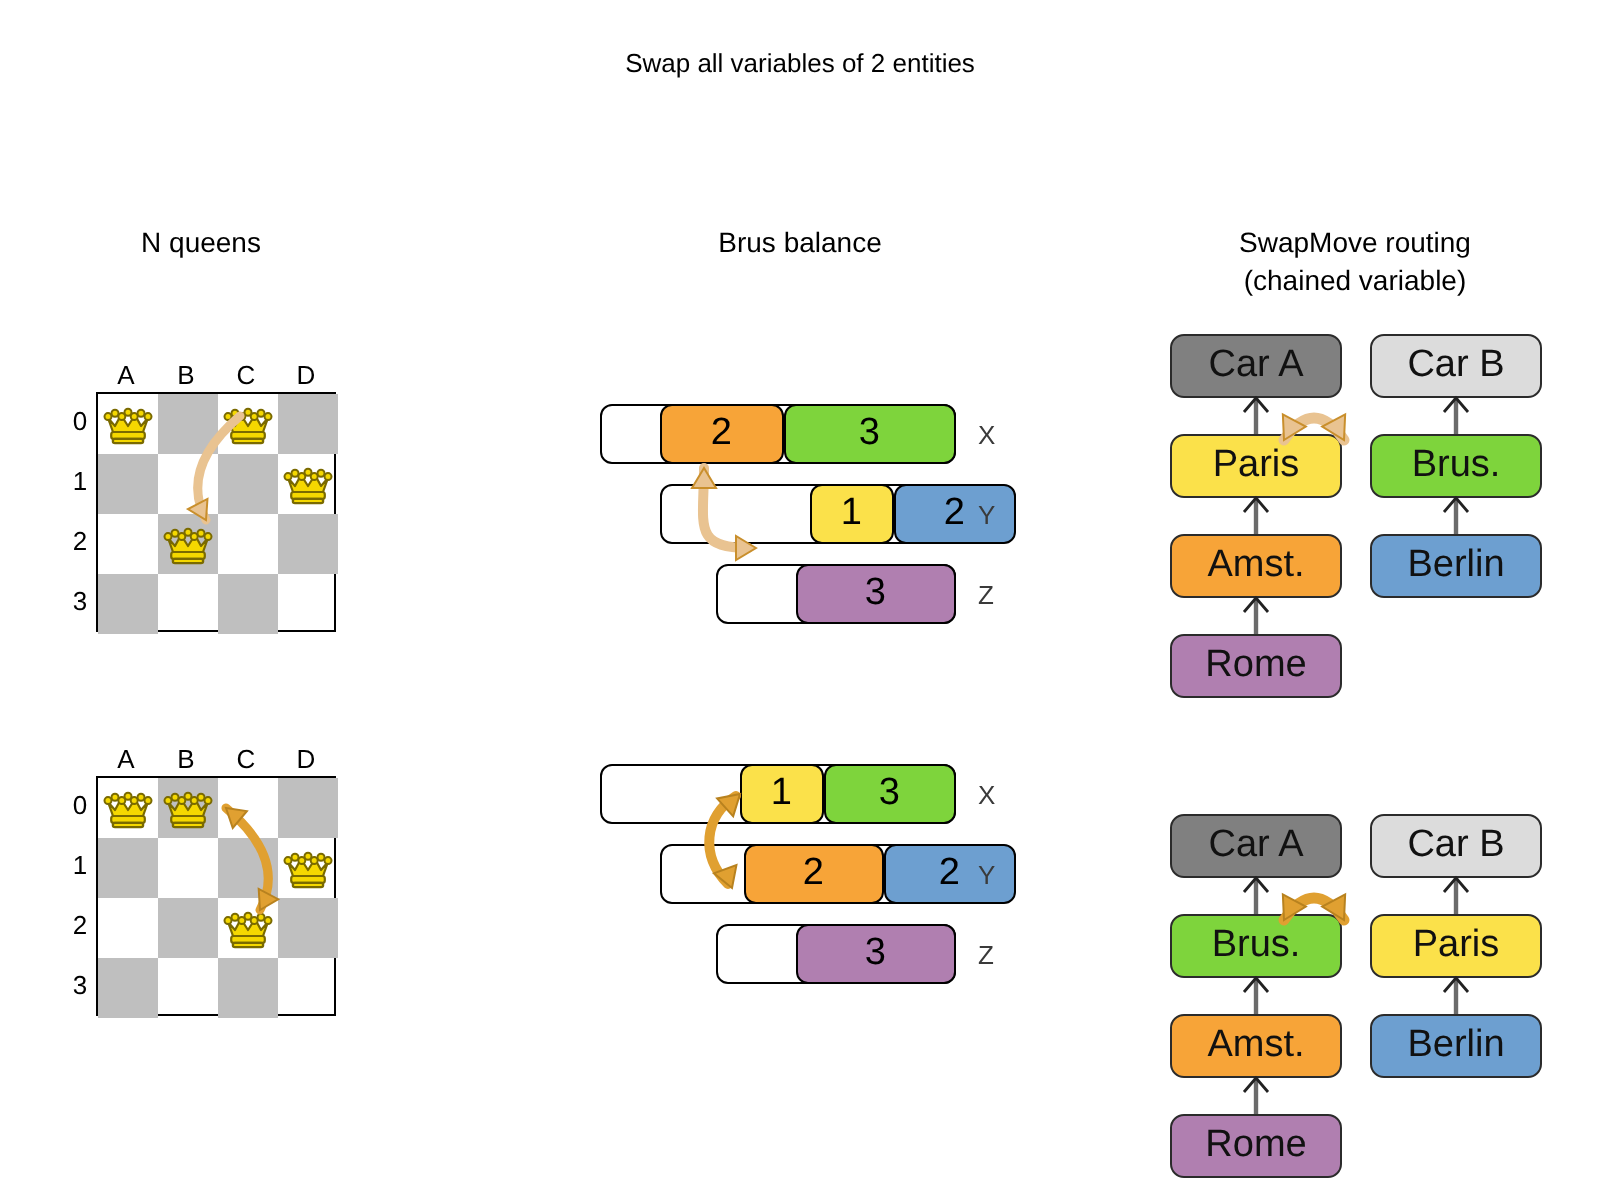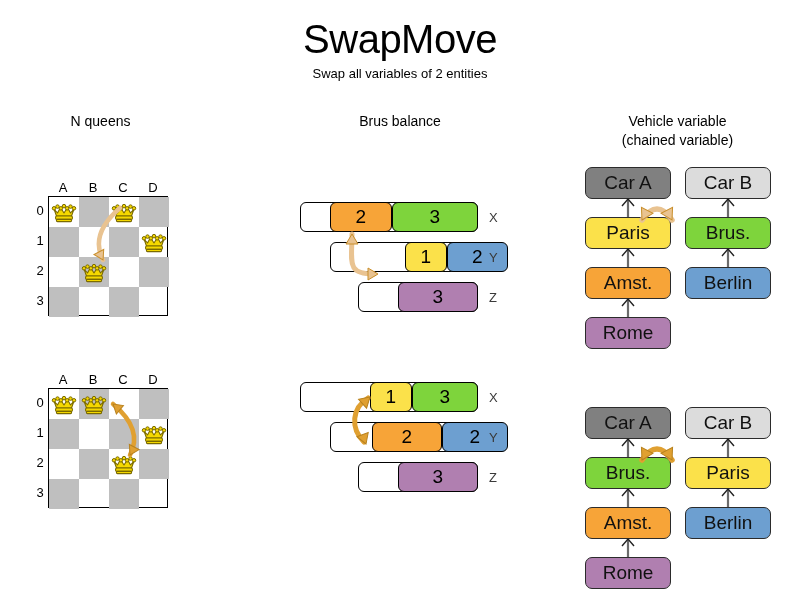--- a/index.html
+++ b/index.html
@@ -47,21 +47,20 @@
   
   .vnode { position:absolute; height:32px; border:1.6px solid #2b2b2b; border-radius:7px;
            display:flex; align-items:center; justify-content:center; font-size:19px; color:#111; }
 
   svg.overlay { position:absolute; left:0; top:0; overflow:visible; pointer-events:none; }
 </style>
 </head>
 <body>
 
 <div id="header">
-  <div id="title">SwapMove</div>
   <div id="subtitle">Swap all variables of 2 entities</div>
 </div>
 
 <div id="columns">
 
   <div class="col" id="col-nqueens">
     <div class="col-heading">N queens</div>
     <div id="nq-before">
         <div class="board-wrap" style="left: 40px; top: 68px; width: 120px; height: 136px;">
           <div class="board-files">
@@ -297,21 +296,21 @@
         <div class="cblabel" style="left: 199px; top: 358px;">Z</div>
         <svg width="230" height="500" class="overlay">
           <path d="M 78 286 C 62 296, 60 316, 74 330" fill="none" stroke="#e0a031" stroke-width="5" stroke-linecap="round"></path>
           <polygon points="0,0 -10,-6 -10,6" fill="#e0a031" stroke="#b8821f" stroke-width="1" transform="translate(80,285) rotate(-42)"></polygon>
           <polygon points="0,0 -10,-6 -10,6" fill="#e0a031" stroke="#b8821f" stroke-width="1" transform="translate(76,332) rotate(70)"></polygon>
         </svg>
       </div>
   </div>
 
   <div class="col" id="col-vehicle">
-    <div class="col-heading">Vehicle variable</div>
+    <div class="col-heading">SwapMove routing</div>
     <div class="col-heading">(chained variable)</div>
     <div id="vr-before">
         <div class="vnode" style="left: 25px; top: 55px; width: 86px; background: rgb(128, 128, 128);">
           <span>Car A</span>
         </div>
         <div class="vnode" style="left: 25px; top: 105px; width: 86px; background: rgb(251, 225, 74);">
           <span>Paris</span>
         </div>
         <svg width="200" height="500" class="overlay">
           <line x1="68" y1="105" x2="68" y2="87" stroke="#6b6b6b" stroke-width="2.2"></line>

